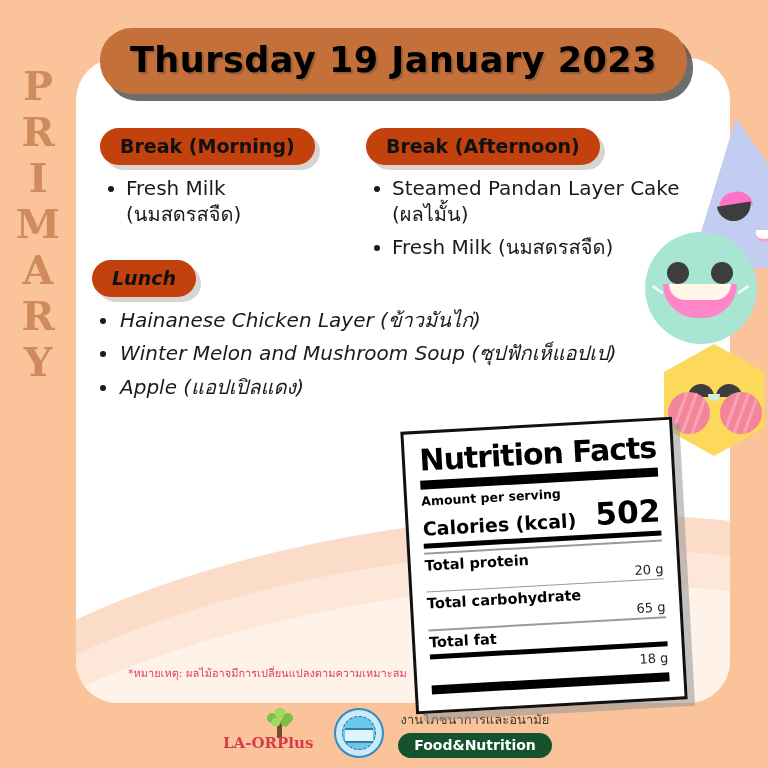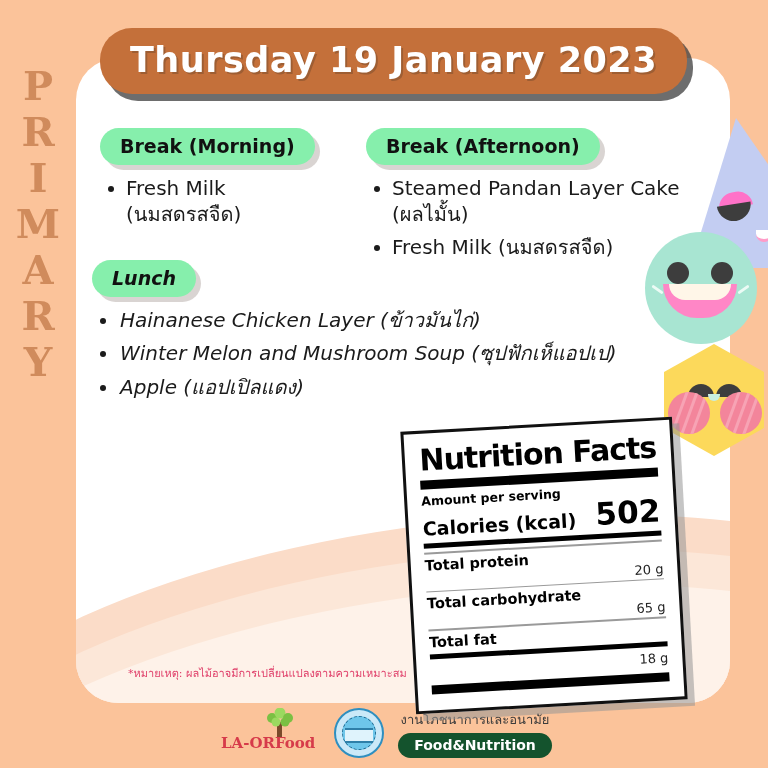--- a/index.html
+++ b/index.html
@@ -31,32 +31,32 @@
     background:#ffffff;border-radius:42px;overflow:hidden;z-index:2;
   }
   .wave{position:absolute;left:-180px;width:1120px;border-radius:50%;}
   .wave1{bottom:-250px;height:430px;background:#FBDCC8;transform:rotate(-7deg);}
   .wave2{bottom:-285px;height:430px;background:#FCE7D8;transform:rotate(-7deg);}
   .wave3{bottom:-320px;height:430px;background:#FEF2E9;transform:rotate(-7deg);}
 
   
   .title-banner{
     position:absolute;left:100px;top:28px;z-index:6;
-    background:#C4703A;color:#ffffff;
+    background:#C4703A;color:#000000;
     border-radius:32px;
     padding:12px 30px 14px 30px;
     box-shadow:6px 7px 0 rgba(60,60,60,.75);
     font-size:35px;font-weight:700;letter-spacing:.5px;
     white-space:nowrap;
     text-shadow:2px 2px 0 rgba(90,60,40,.35);
   }
 
   
   .pill{
-    display:inline-block;background:#86efac;color:#111;
+    display:inline-block;background:#c2410c;color:#111;
     border-radius:22px;padding:7px 20px 8px 20px;
     font-size:19px;font-weight:700;
     box-shadow:5px 5px 0 rgba(170,160,155,.45);
     white-space:nowrap;
   }
 
   
   .col-morning{position:absolute;left:24px;top:70px;width:265px;z-index:5;}
   .col-afternoon{position:absolute;left:290px;top:70px;width:340px;z-index:5;}
   .col-lunch{position:absolute;left:16px;top:202px;width:620px;z-index:5;font-style:italic;}
@@ -304,21 +304,21 @@
         <svg width="36" height="30" viewBox="0 0 36 30">
           <rect x="15" y="14" width="5" height="16" fill="#7A4A2A"></rect>
           <circle cx="10" cy="10" r="5" fill="#7BC043"></circle>
           <circle cx="18" cy="5" r="5.5" fill="#9BD95F"></circle>
           <circle cx="26" cy="10" r="5" fill="#7BC043"></circle>
           <circle cx="14" cy="14" r="4.5" fill="#9BD95F"></circle>
           <circle cx="23" cy="14" r="4.5" fill="#7BC043"></circle>
         </svg>
       </div>
       <div class="laor-text">
-        <span>LA-OR</span><span class="laor-plus">Food</span>
+        <span>LA-OR</span><span class="laor-plus">Plus</span>
       </div>
     </div>
 
     <div class="seal">
       <div class="seal-inner"></div>
       <div class="seal-bar"></div>
     </div>
 
     <div class="foot-txt">
       <div class="foot-thai">งานโภชนาการและอนามัย</div>

